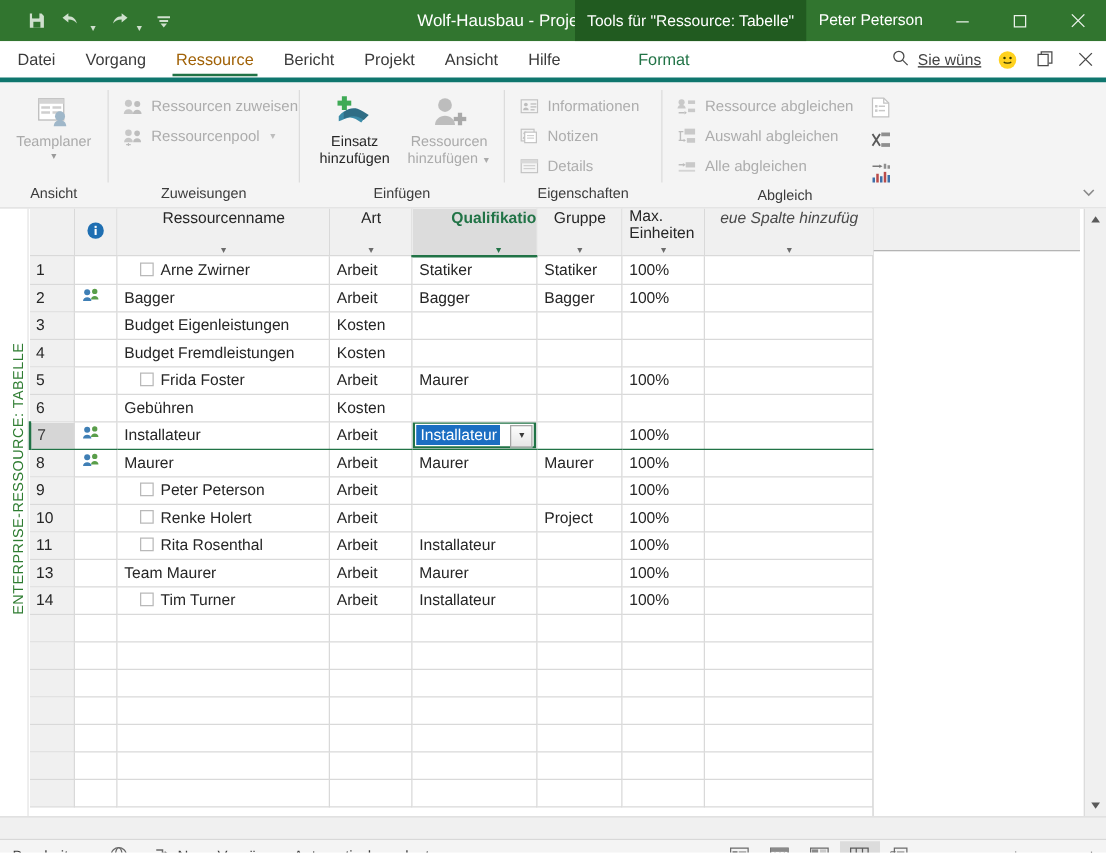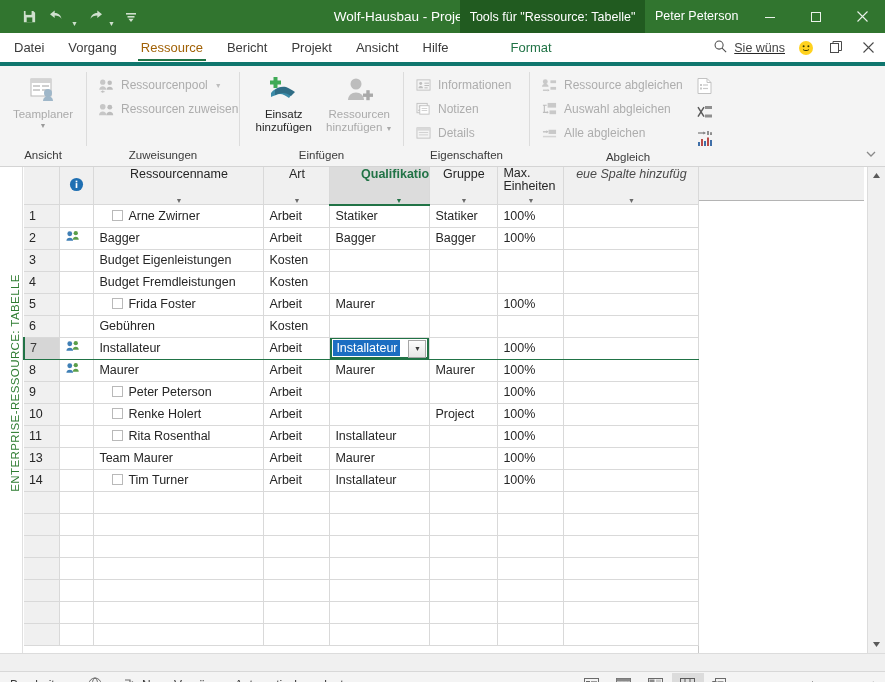--- a/index.html
+++ b/index.html
@@ -265,40 +265,40 @@
       <div class="rgroup-label">Ansicht</div>
     </div>
     <div class="rsep"></div>
 
     <div class="rgroup" style="width:152px;">
       <div class="rgroup-body">
         <div class="smallcol">
           <div class="smallbtn">
             <span class="si">
               <svg width="17" height="15" viewBox="0 0 18 16">
+                  <circle cx="5" cy="5" r="3" fill="#c7c7c7"></circle>
+                  <path d="M1 14c0-2.4 1.8-4 4-4s4 1.6 4 4z" fill="#c7c7c7"></path>
+                  <circle cx="12.5" cy="5.5" r="2.6" fill="#bdbdbd"></circle>
+                  <path d="M8.8 14c0-2.2 1.6-3.6 3.7-3.6S16.2 11.8 16.2 14z" fill="#bdbdbd"></path>
+                </svg>
+            </span>
+            <span>Ressourcen zuweisen</span>
+          </div>
+          <div class="smallbtn">
+            <span class="si">
+              <svg width="17" height="15" viewBox="0 0 18 16">
                   <circle cx="5" cy="4.5" r="2.8" fill="#c7c7c7"></circle>
                   <path d="M1.3 12.5c0-2.2 1.7-3.7 3.7-3.7s3.7 1.5 3.7 3.7z" fill="#c7c7c7"></path>
                   <circle cx="12.4" cy="5" r="2.4" fill="#bdbdbd"></circle>
                   <path d="M9 12.5c0-2 1.5-3.3 3.4-3.3S15.8 10.5 15.8 12.5z" fill="#bdbdbd"></path>
                   <path d="M3 14.6h4M5 13.2v2.6" stroke="#bdbdbd" stroke-width="1"></path>
                 </svg>
             </span>
             <span>Ressourcenpool</span>
             <span class="scaret">▼</span>
-          </div>
-          <div class="smallbtn">
-            <span class="si">
-              <svg width="17" height="15" viewBox="0 0 18 16">
-                  <circle cx="5" cy="5" r="3" fill="#c7c7c7"></circle>
-                  <path d="M1 14c0-2.4 1.8-4 4-4s4 1.6 4 4z" fill="#c7c7c7"></path>
-                  <circle cx="12.5" cy="5.5" r="2.6" fill="#bdbdbd"></circle>
-                  <path d="M8.8 14c0-2.2 1.6-3.6 3.7-3.6S16.2 11.8 16.2 14z" fill="#bdbdbd"></path>
-                </svg>
-            </span>
-            <span>Ressourcen zuweisen</span>
           </div>
         </div>
       </div>
       <div class="rgroup-label">Zuweisungen</div>
     </div>
     <div class="rsep"></div>
 
     <div class="rgroup" style="width:163px;">
       <div class="rgroup-body" style="justify-content:center;">
         <div class="bigbtn en">

